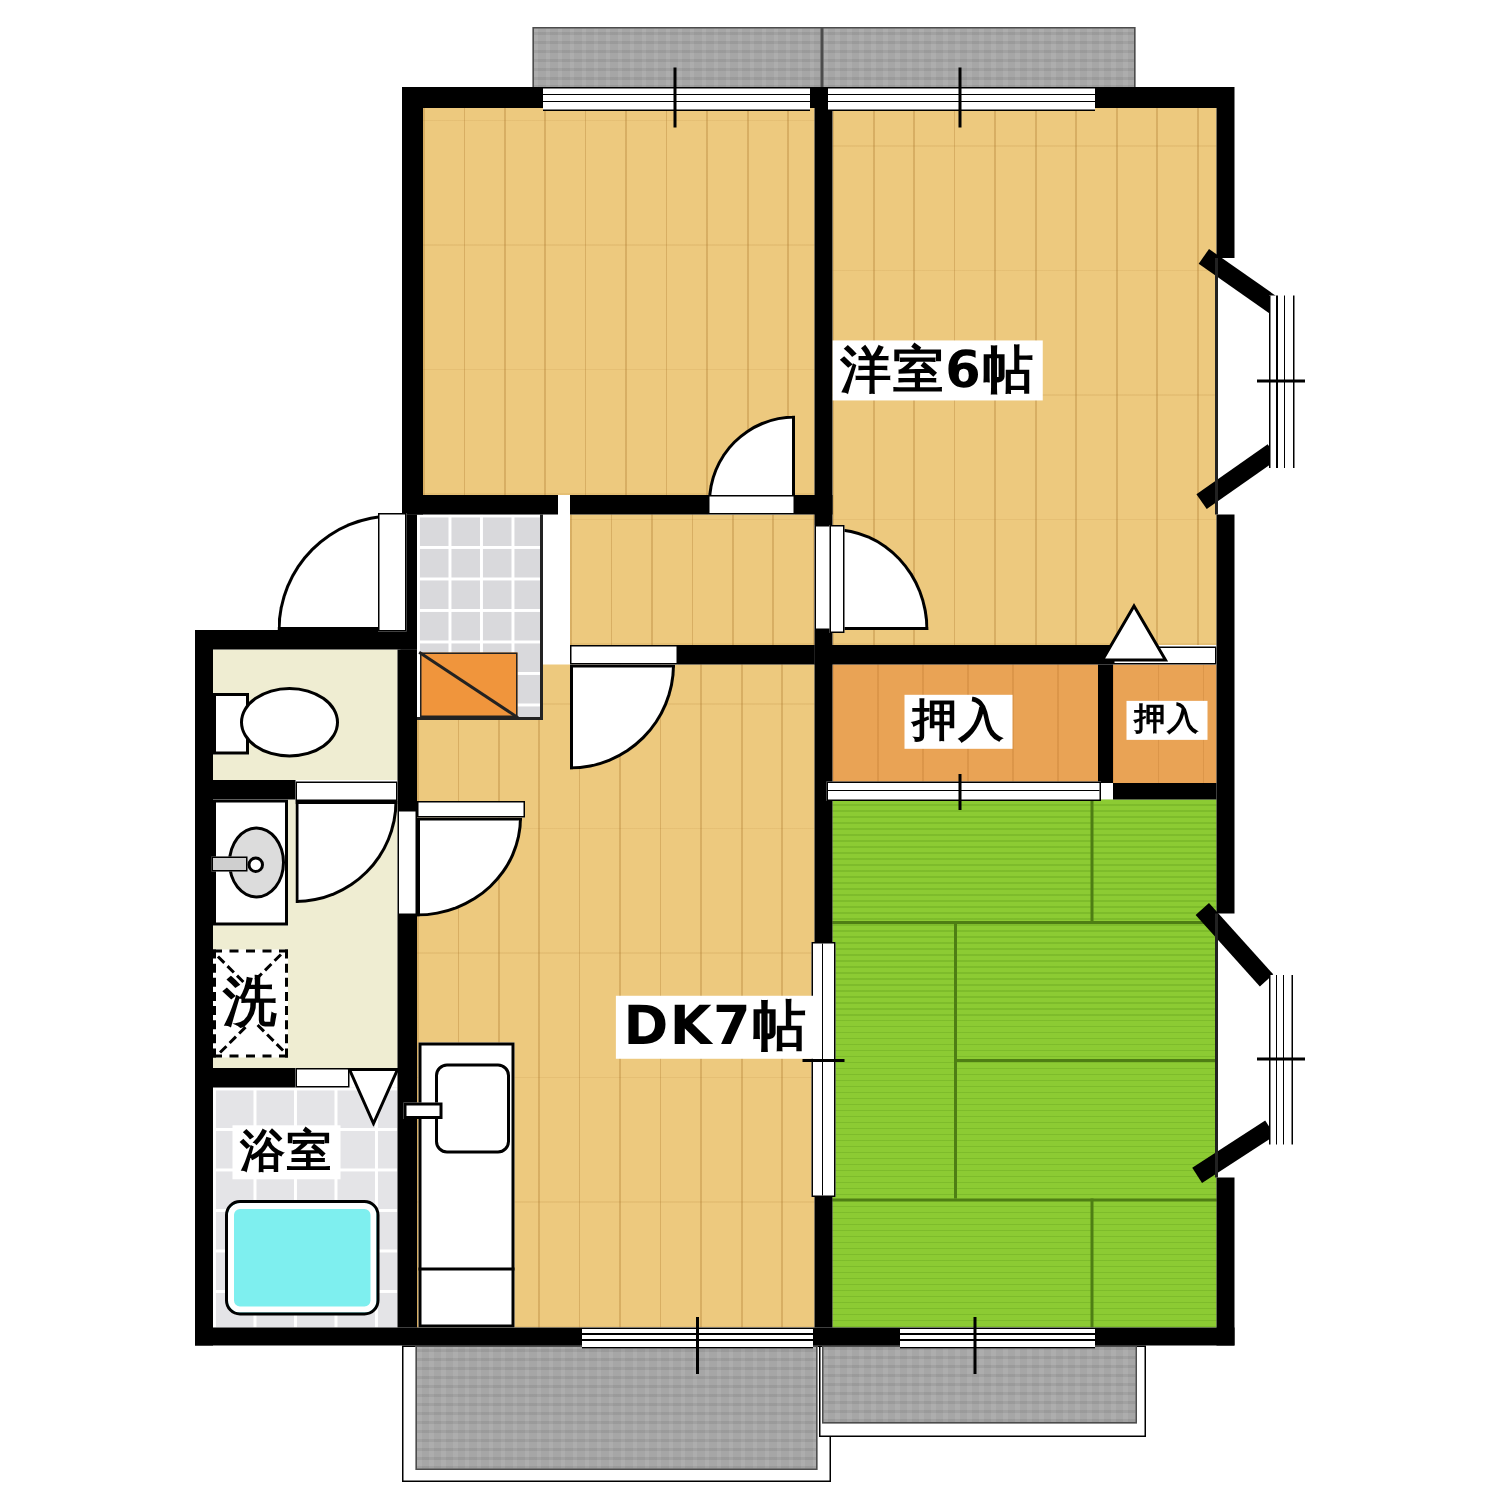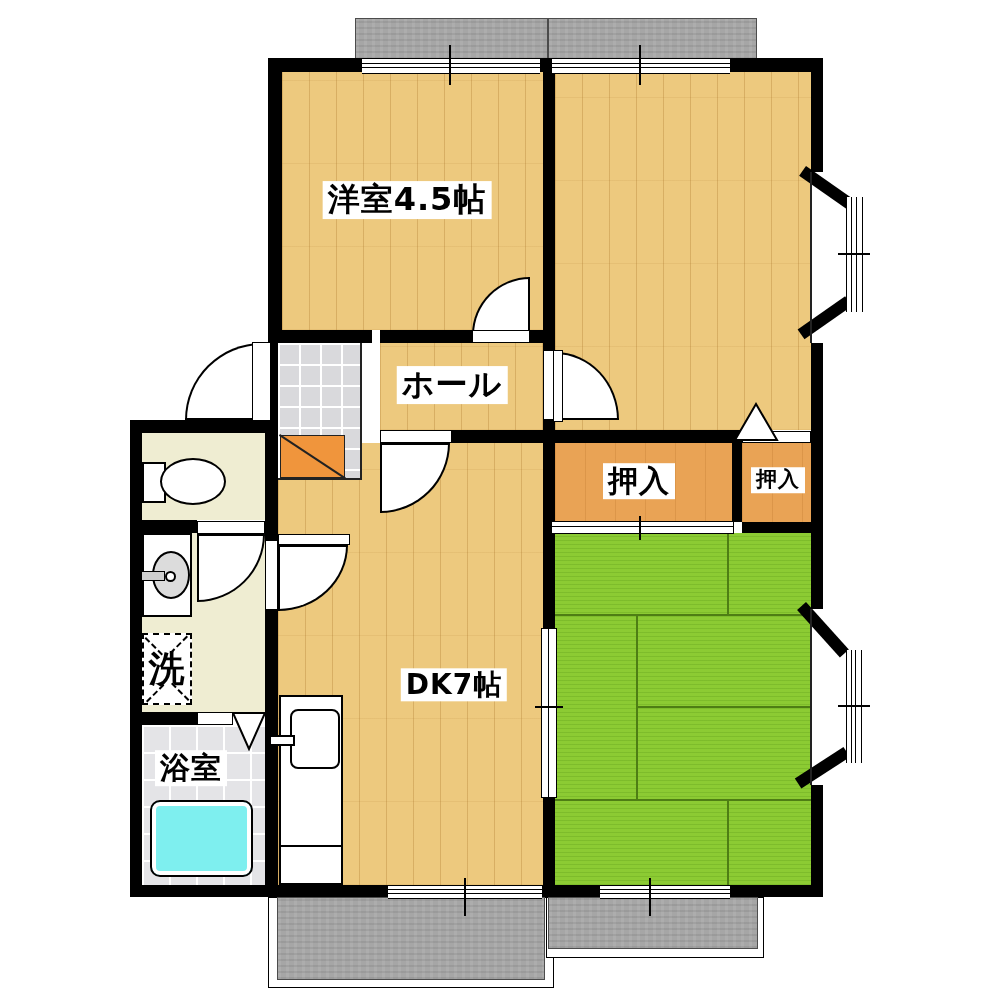--- a/index.html
+++ b/index.html
@@ -164,21 +164,20 @@
   <div class="dash" style="left:146px;top:637px;transform:rotate(45deg)"></div>
   <div class="dash" style="left:188px;top:637px;transform:rotate(135deg)"></div>
   <div class="dash" style="left:146px;top:701px;transform:rotate(-45deg)"></div>
   <div class="dash" style="left:188px;top:701px;transform:rotate(-135deg)"></div>
   <div class="abs" style="left:150px;top:800px;width:103px;height:77px;background:var(--bathtub,#7EEFEF);border:2px solid #000;border-radius:10px;box-shadow:inset 0 0 0 4px #fff;box-sizing:border-box"></div>
   <div class="fix" style="left:279px;top:695px;width:64px;height:190px"></div>
   <div class="tick" style="left:279px;top:845px;width:64px;height:2px"></div>
   <div class="fix" style="left:290px;top:709px;width:50px;height:60px;border-radius:8px"></div>
   <div class="fix" style="left:269px;top:735px;width:26px;height:11px"></div>
 
-  <div class="lbl" style="left:407px;top:200px;font-size:32px">洋室4.5帖</div>
-  <div class="lbl" style="left:452px;top:385px;font-size:32px">ホール</div>
+  <div class="lbl" style="left:625px;top:247px;font-size:34px">洋室6帖</div>
   <div class="lbl" style="left:639px;top:481px;font-size:30px">押入</div>
   <div class="lbl" style="left:778px;top:480px;font-size:21px">押入</div>
-  <div class="lbl" style="left:454px;top:685px;font-size:28px">DK7帖</div>
+  <div class="lbl" style="left:477px;top:685px;font-size:36px">DK7帖</div>
   <div class="lbl" style="left:167px;top:669px;font-size:36px;padding:0;background:transparent">洗</div>
   <div class="lbl" style="left:191px;top:768px;font-size:30px">浴室</div>
 
 </div>
 
 </body></html>

